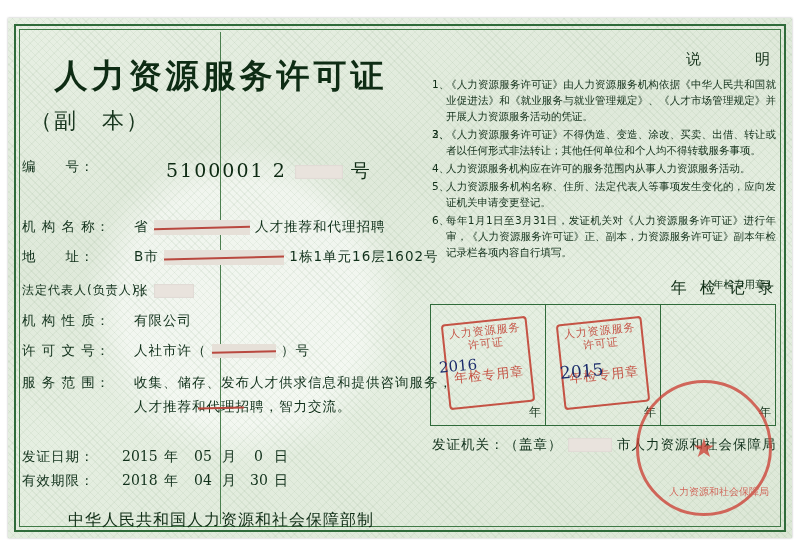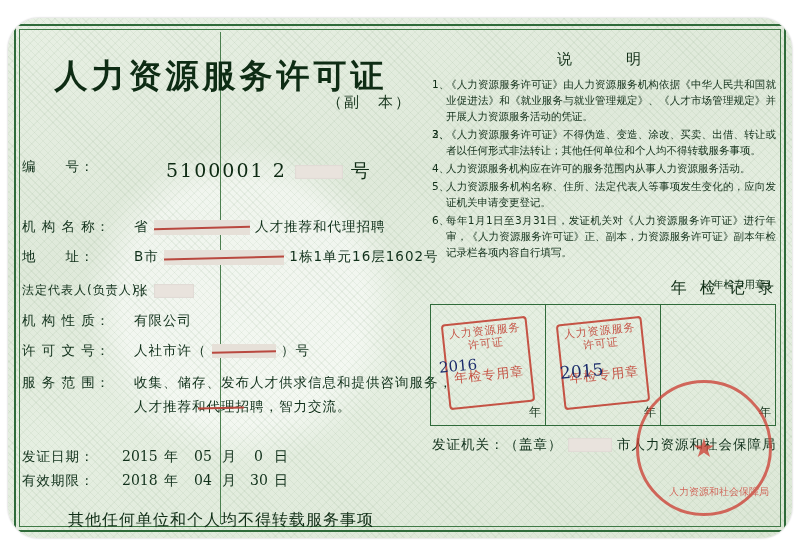--- a/index.html
+++ b/index.html
@@ -17,21 +17,20 @@
   
   .cert {
     position: absolute;
     left: 8px;
     top: 18px;
     width: 784px;
     height: 520px;
     background: linear-gradient(165deg,#e8f0e4 0%, #dfe9da 35%, #e6efe2 60%, #dce7d6 100%);
     box-shadow: 0 0 2px rgba(0,0,0,.3);
     overflow: hidden;
-    border-radius: 31px;
   }
   
   .cert::before {
     content:"";
     position:absolute; left:0; top:0; right:0; bottom:0;
     background:
       repeating-linear-gradient(45deg, rgba(120,155,115,.10) 0 1px, transparent 1px 5px),
       repeating-linear-gradient(-45deg, rgba(120,155,115,.08) 0 1px, transparent 1px 6px),
       radial-gradient(circle at 30% 55%, rgba(255,255,255,.55) 0 120px, transparent 160px);
     pointer-events:none;
@@ -70,25 +69,25 @@
     text-align:center;
     font-family: "DejaVu Serif", serif;
     font-size: 33px;
     font-weight: 700;
     letter-spacing: 4px;
     color: #0e2c14;
     white-space: nowrap;
   }
   .subtitle {
     position:absolute;
-    left: 8px; top: 61px;
+    left: 8px; top: 74px;
     width: 382px;
-    text-align:right;
+    text-align:left;
     font-family: "DejaVu Serif", serif;
-    font-size: 15px;
+    font-size: 22px;
     letter-spacing: 2px;
     color: #18361e;
   }
   .row {
     position:absolute;
     left: 0;
     width: 398px;
     font-family: "DejaVu Sans", sans-serif;
     font-size: 13px;
     color: #102b16;
@@ -172,21 +171,21 @@
   
   .right {
     position:absolute;
     left: 420px; top: 14px;
     width: 350px; height: 492px;
     color:#14321a;
   }
   .note-title {
     position:absolute;
     left:0; top: 18px; width: 350px;
-    text-align:center;
+    text-align:right;
     font-family:"DejaVu Serif", serif;
     font-size: 15px;
     letter-spacing: 8px;
     color:#123018;
   }
   .note {
     position:absolute;
     left: 4px; top: 44px;
     width: 344px;
     font-size: 10.5px;
@@ -375,21 +374,21 @@
         <span class="dlabel">有效期限：</span>
         <span class="dval" style="left:100px;">2018</span>
         <span class="dval" style="left:142px;">年</span>
         <span class="dval" style="left:172px;">04</span>
         <span class="dval" style="left:200px;">月</span>
         <span class="dval" style="left:228px;">30</span>
         <span class="dval" style="left:252px;">日</span>
       </div>
     </div>
 
-    <div class="footer-org">其他任何单位和个人均不得转载服务事项</div>
+    <div class="footer-org">中华人民共和国人力资源和社会保障部制</div>
   </div>
 
   <div class="right">
 
     <div class="note-title">说　　明</div>
 
     <div class="note">
       <p><span class="idx">1、</span><span>《人力资源服务许可证》由人力资源服务机构依据《中华人民共和国就业促进法》和《就业服务与就业管理规定》、《人才市场管理规定》并开展人力资源服务活动的凭证。</span></p>
       <p><span class="idx">2、</span></p>
       <p><span class="idx">3、</span><span>《人力资源服务许可证》不得伪造、变造、涂改、买卖、出借、转让或者以任何形式非法转让；其他任何单位和个人均不得转载服务事项。</span></p>

